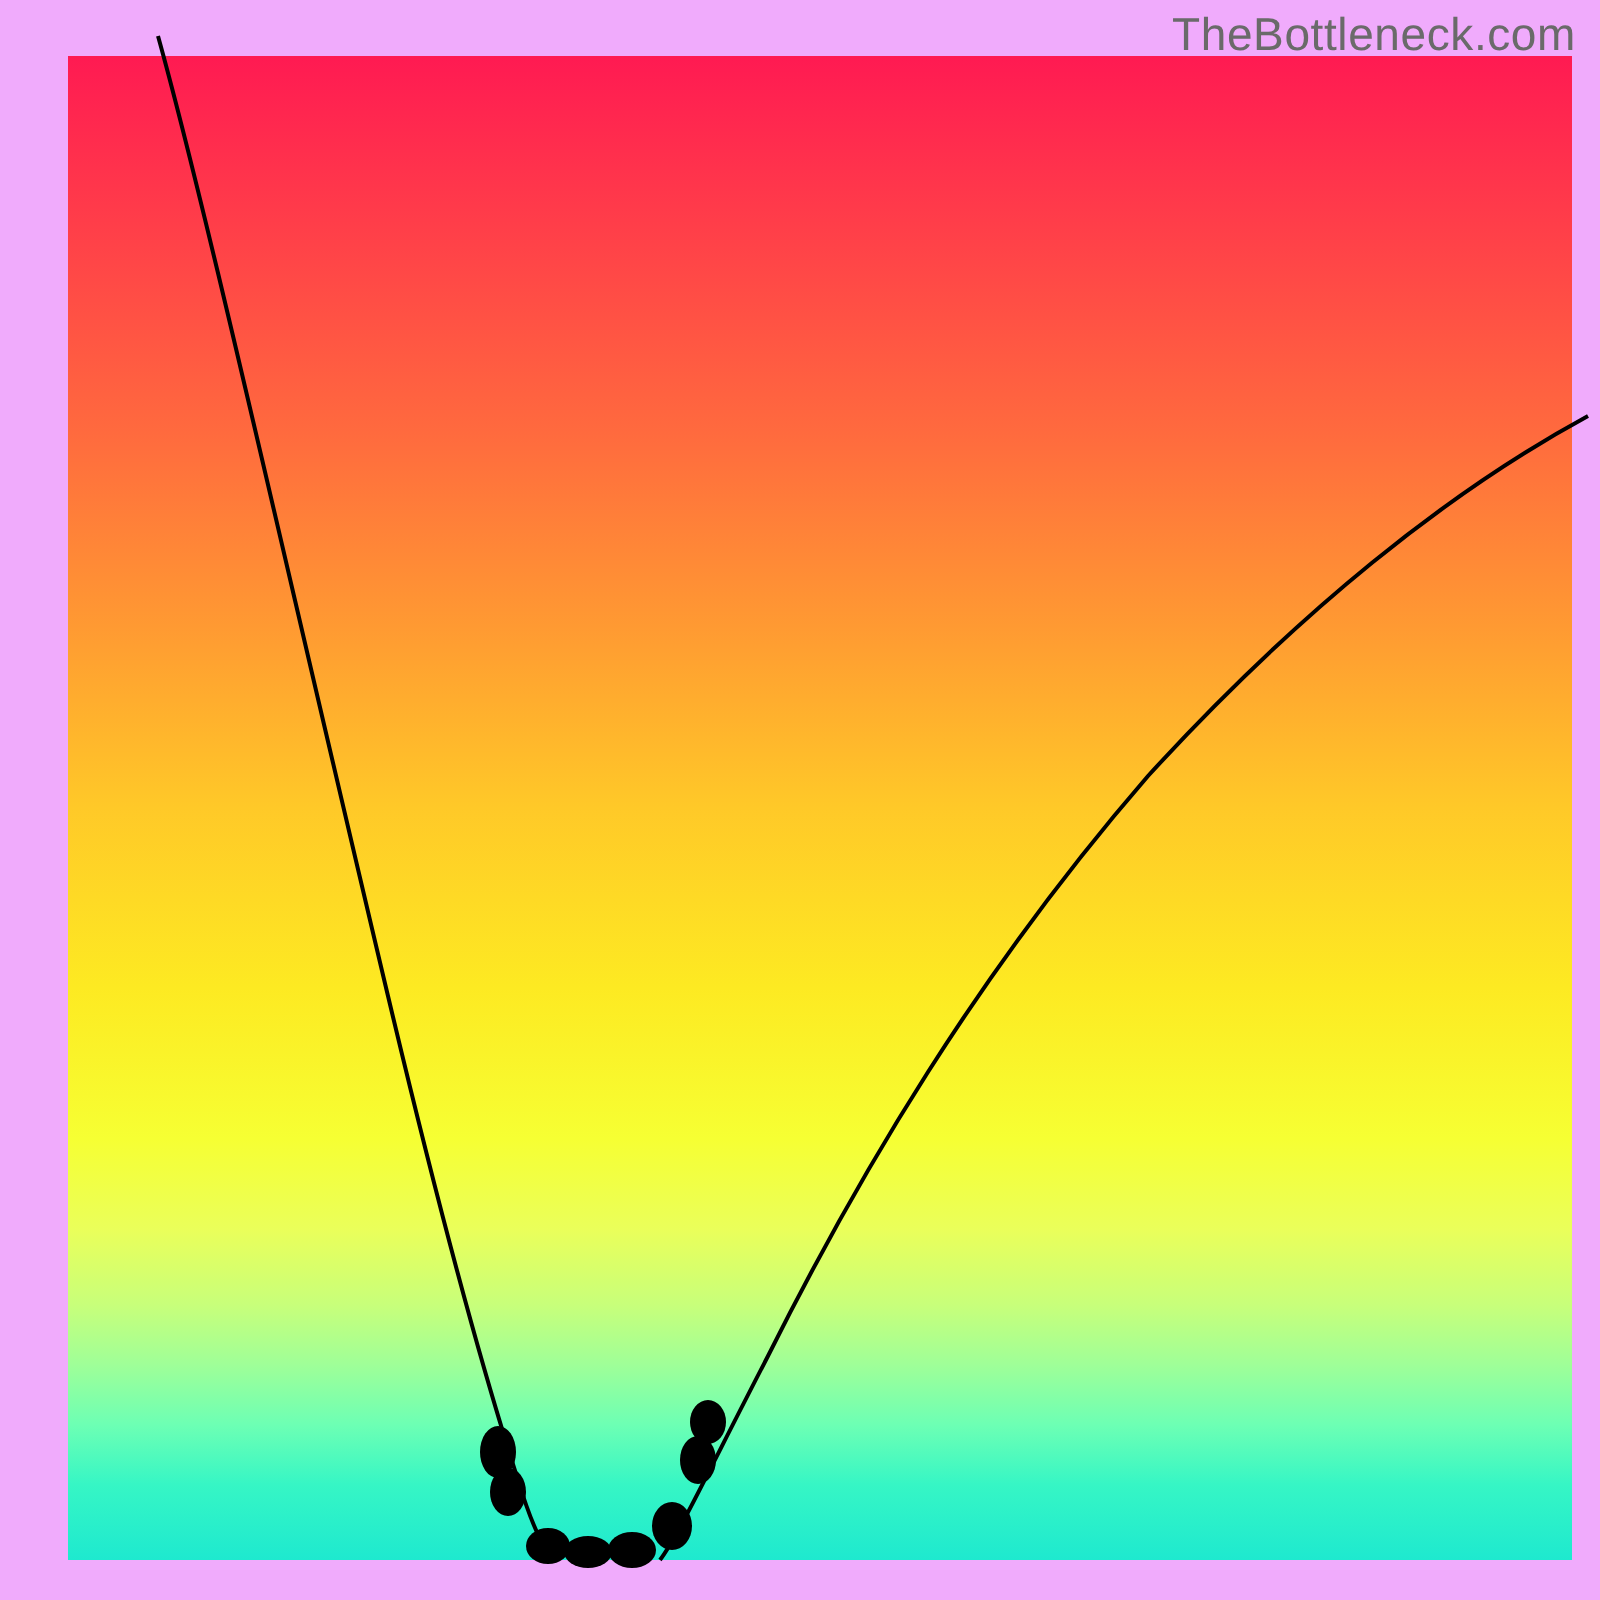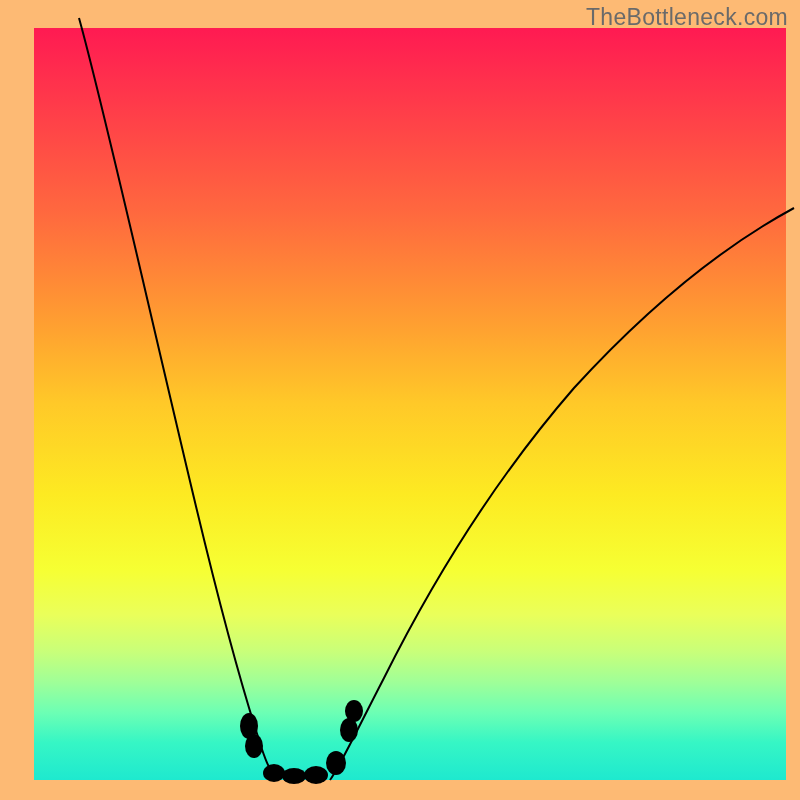--- a/index.html
+++ b/index.html
@@ -10,21 +10,21 @@
     background: #000;
     overflow: hidden;
     font-family: Arial, Helvetica, sans-serif;
   }
   .frame {
     position: absolute;
     left: 0;
     top: 0;
     width: 800px;
     height: 800px;
-    background: #fdba74;
+    background: #f0abfc;
   }
   .plot {
     position: absolute;
     left: 34px;
     top: 28px;
     width: 752px;
     height: 752px;
     background: linear-gradient(
       to bottom,
       #ff1a52 0%,

